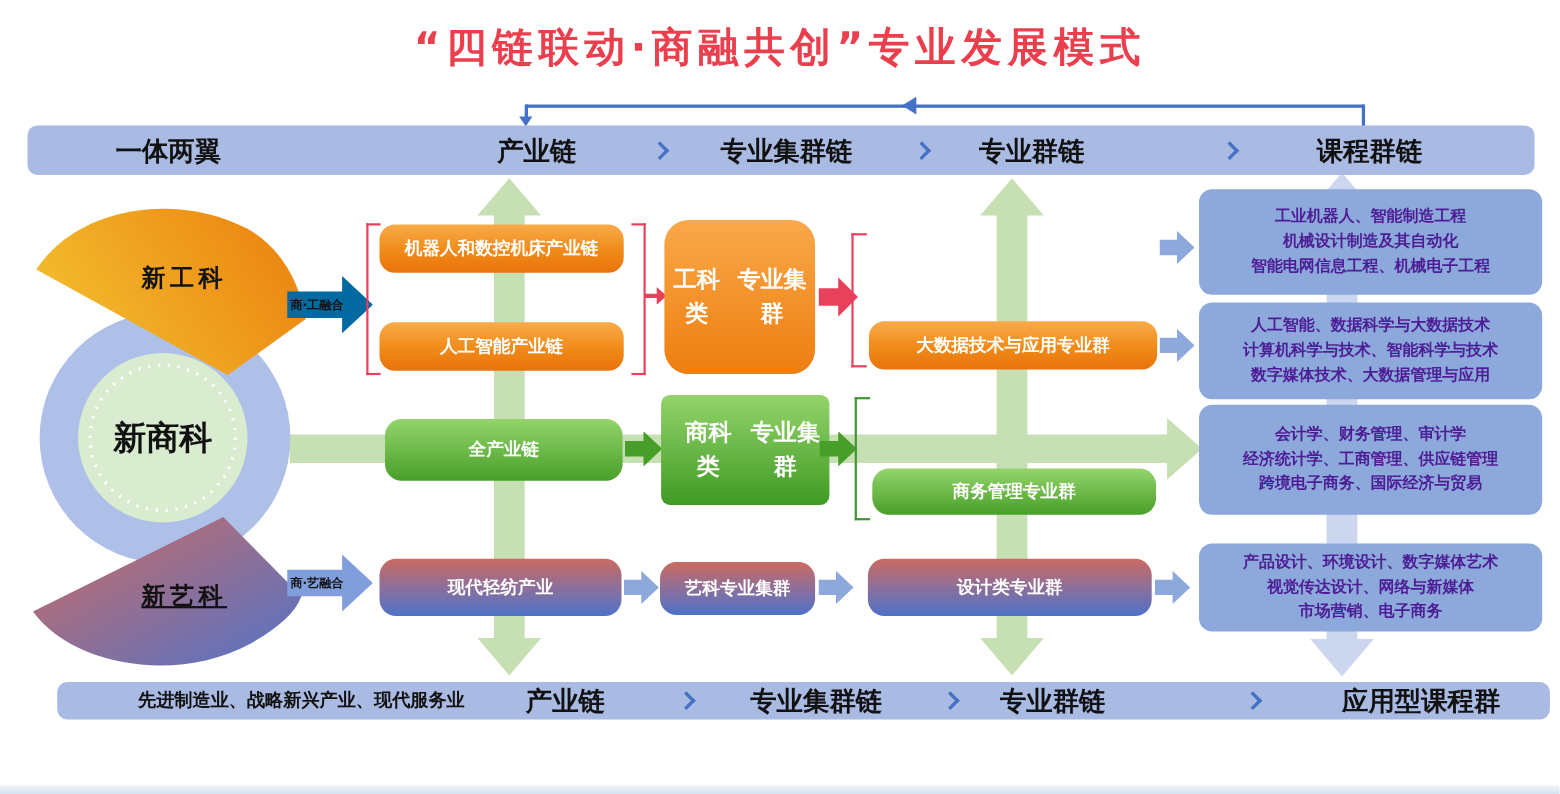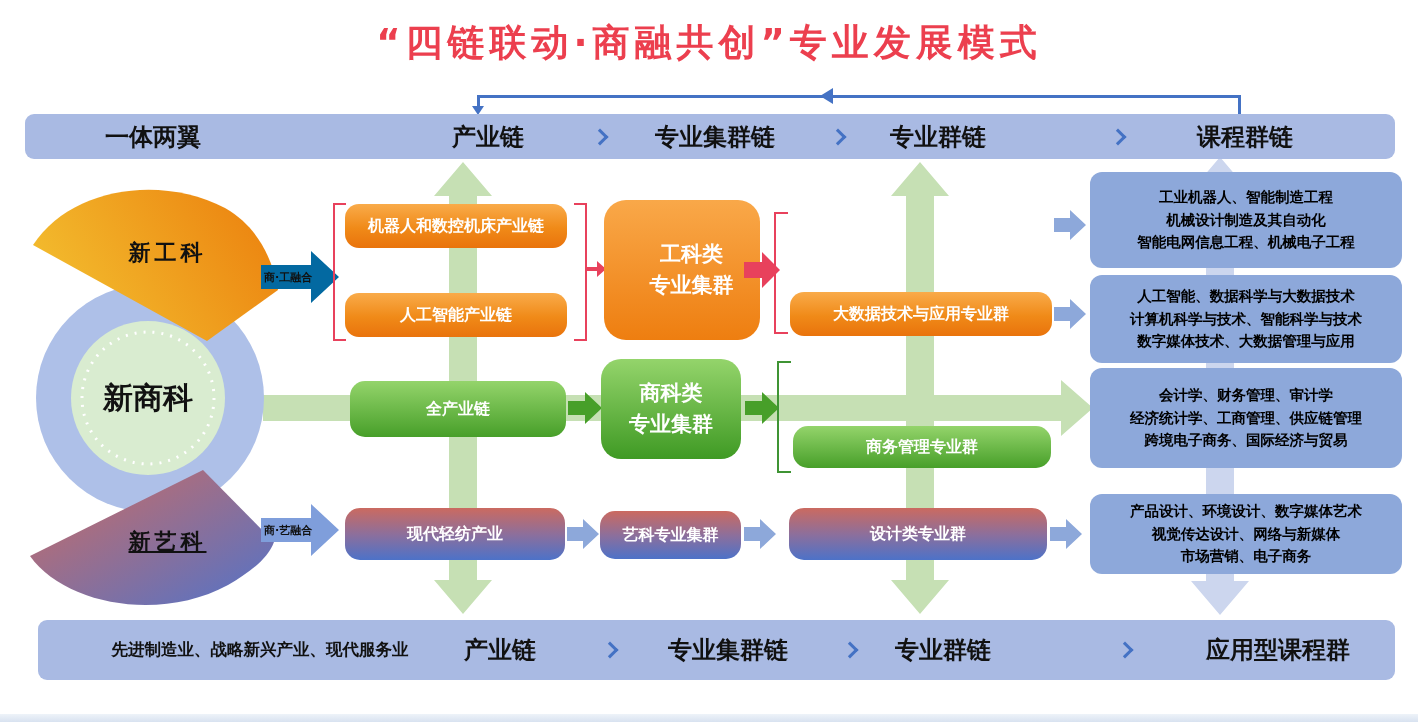--- a/index.html
+++ b/index.html
@@ -38,25 +38,25 @@
   .arrow-red-thin{background:#e8415c;clip-path:polygon(0px 6px,11px 6px,11px 0px,20px 8px,11px 16px,11px 10px,0px 10px);}
   
   .bracket{border-color:#e8415c;border-style:solid;border-width:0;}
   .bracket-open{border-left-width:2.5px;border-top-width:2.5px;border-bottom-width:2.5px;}
   .bracket-close{border-right-width:2.5px;border-top-width:2.5px;border-bottom-width:2.5px;}
   .bracket-green{border-color:#3f9434;}
   
   .dbox{display:flex;align-items:center;justify-content:center;text-align:center;
     color:#fff;font-weight:bold;}
   .box-orange{background:linear-gradient(180deg,#f9ab4a 0%,#f08a18 55%,#e9730c 100%);border-radius:14px;font-size:16px;}
-  .box-orange-big{background:linear-gradient(180deg,#f9a849 0%,#ee7e10 100%);border-radius:22px;font-size:21px;flex-direction:column;line-height:1.5;padding-left:19px;}
+  .box-orange-big{background:linear-gradient(180deg,#f9a849 0%,#ee7e10 100%);border-radius:22px;font-size:21px;flex-direction:row;line-height:1.5;}
   .box-green{background:linear-gradient(180deg,#94d46b 0%,#479f29 100%);border-radius:15px;font-size:16px;}
-  .box-green-big{background:linear-gradient(180deg,#94d46b 0%,#3f9a24 100%);border-radius:20px;font-size:21px;flex-direction:column;line-height:1.5;}
+  .box-green-big{background:linear-gradient(180deg,#94d46b 0%,#3f9a24 100%);border-radius:8px;font-size:21px;line-height:1.5;padding-left:13px;}
   .box-art{background:linear-gradient(180deg,#cb6a60 0%,#8b6f9d 52%,#4d72c8 100%);border-radius:15px;font-size:16px;}
-  .box-course{background:#8da8da;border-radius:12px;color:#000000;font-weight:bold;font-size:14.5px;
+  .box-course{background:#8da8da;border-radius:12px;color:#4c1d95;font-weight:bold;font-size:14.5px;
     line-height:1.55;display:flex;flex-direction:column;justify-content:center;text-align:center;}
   
   .hub-label{font-weight:bold;color:#111;text-align:center;white-space:nowrap;}
   .bottom-strip{background:linear-gradient(180deg,#eef3f9,#d8e2f0);}
 </style>
 </head>
 <body>
 
 <div id="canvas">
 
@@ -174,21 +174,21 @@
   <div class="abs dbox box-art" style="left:789px;top:508px;width:258px;height:52px;">
     <span>设计类专业群</span>
   </div>
   <div class="abs arrow-blue-sm" style="left:1050px;top:519px;width:32px;height:30px;"></div>
   <div class="abs box-course" style="left:1090px;top:494px;width:312px;height:80px;">
     <div>产品设计、环境设计、数字媒体艺术</div>
     <div>视觉传达设计、网络与新媒体</div>
     <div>市场营销、电子商务</div>
   </div>
 
-  <div class="abs stage-bar" style="left:38px;top:620px;width:1357px;height:60px;">
+  <div class="abs stage-bar" style="left:52px;top:620px;width:1357px;height:34px;">
     <span class="bar-label" style="left:222px;font-size:16.5px;">先进制造业、战略新兴产业、现代服务业</span>
     <span class="bar-label" style="left:462px;">产业链</span>
     <span class="chevron" style="left:572px;"></span>
     <span class="bar-label" style="left:690px;">专业集群链</span>
     <span class="chevron" style="left:812px;"></span>
     <span class="bar-label" style="left:905px;">专业群链</span>
     <span class="chevron" style="left:1087px;"></span>
     <span class="bar-label" style="left:1240px;">应用型课程群</span>
   </div>
 

